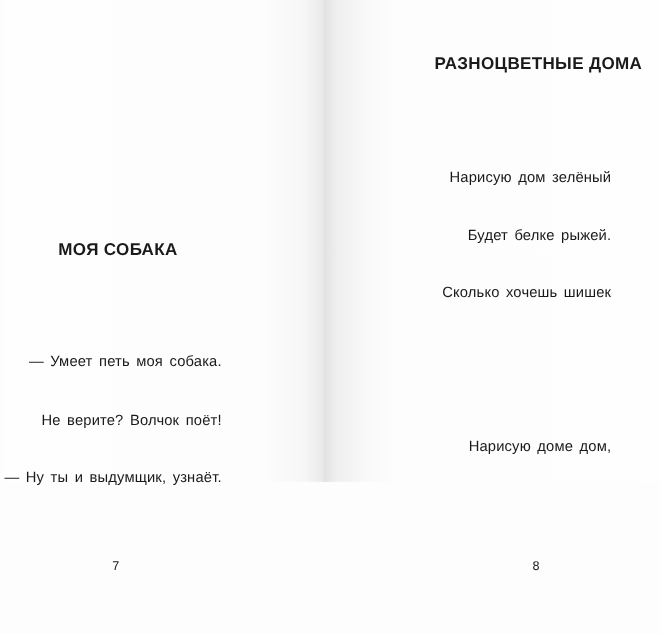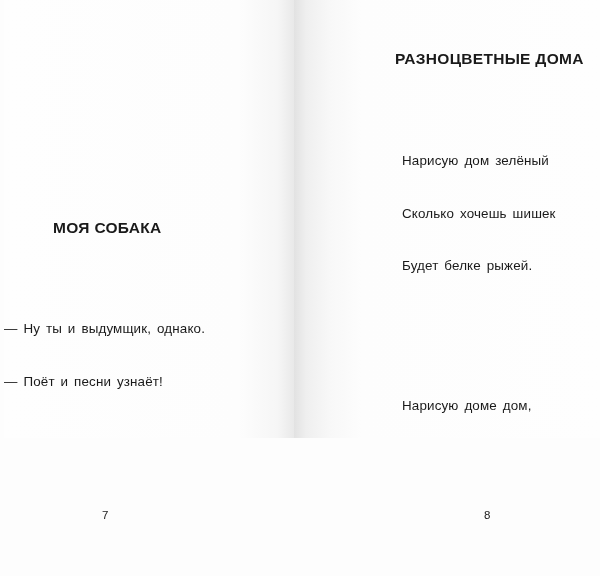--- a/index.html
+++ b/index.html
@@ -5,48 +5,49 @@
   html, body { margin:0; padding:0; }
   body { width:600px; height:576px; overflow:hidden; background:#fdfdfd; position:relative;
          font-family:"Liberation Sans", "DejaVu Sans", sans-serif; color:#1a1a1a; }
   .page { position:absolute; top:0; height:438px; }
   .page-left { left:4px; width:294px;
     background:linear-gradient(to right, #fefefe 0%, #fdfdfd 80%, #f6f6f6 93%, #e8e8e8 99%, #d4d4d4 100%); }
   .page-right { left:294px; width:306px;
     background:linear-gradient(to right, #e2e2e2 0%, #efefef 4%, #f8f8f8 12%, #fdfdfd 22%, #fefefe 100%); }
   .title { position:absolute; font-weight:bold; font-size:15.5px; letter-spacing:0.3px; white-space:nowrap; }
   .poem { position:absolute; font-size:13.4px; line-height:17.5px; white-space:pre; word-spacing:2px; letter-spacing:0.15px; }
-  .stanza { margin-bottom:17.5px; }
+  .stanza { margin-bottom:17.5px;text-align:right; }
   .stanza:last-child { margin-bottom:0; }
   .line { display:block; height:17.5px; }
   .pagenum { position:absolute; font-size:11.5px; }
 </style>
 </head>
 <body>
 
 <div class="page page-left">
   <div class="title" style="left:49px; top:219px;">МОЯ СОБАКА</div>
   <div class="poem" style="left:0px; top:250px;">
     <div class="stanza">
-      <span class="line">— Ну ты и выдумщик, однако.</span>
-      <span class="line">— Поёт и песни узнаёт!</span>
+      <span class="line">— Умеет петь моя собака.</span>
+      <span class="line">Не верите? Волчок поёт!</span>
+      <span class="line">— Ну ты и выдумщик, узнаёт.</span>
     </div>
     
     
   </div>
   <div class="pagenum" style="left:98px; top:509px;">7</div>
 </div>
 
 <div class="page page-right">
   <div class="title" style="left:101px; top:50px;">РАЗНОЦВЕТНЫЕ ДОМА</div>
   <div class="poem" style="left:108px; top:82px;">
     <div class="stanza">
       <span class="line">Нарисую дом зелёный</span>
+      <span class="line">Будет белке рыжей.</span>
       <span class="line">Сколько хочешь шишек</span>
-      <span class="line">Будет белке рыжей.</span>
     </div>
     <div class="stanza">
       <span class="line">Нарисую доме дом,</span>
       
     </div>
     
     
     
   </div>
   <div class="pagenum" style="left:190px; top:509px;">8</div>

